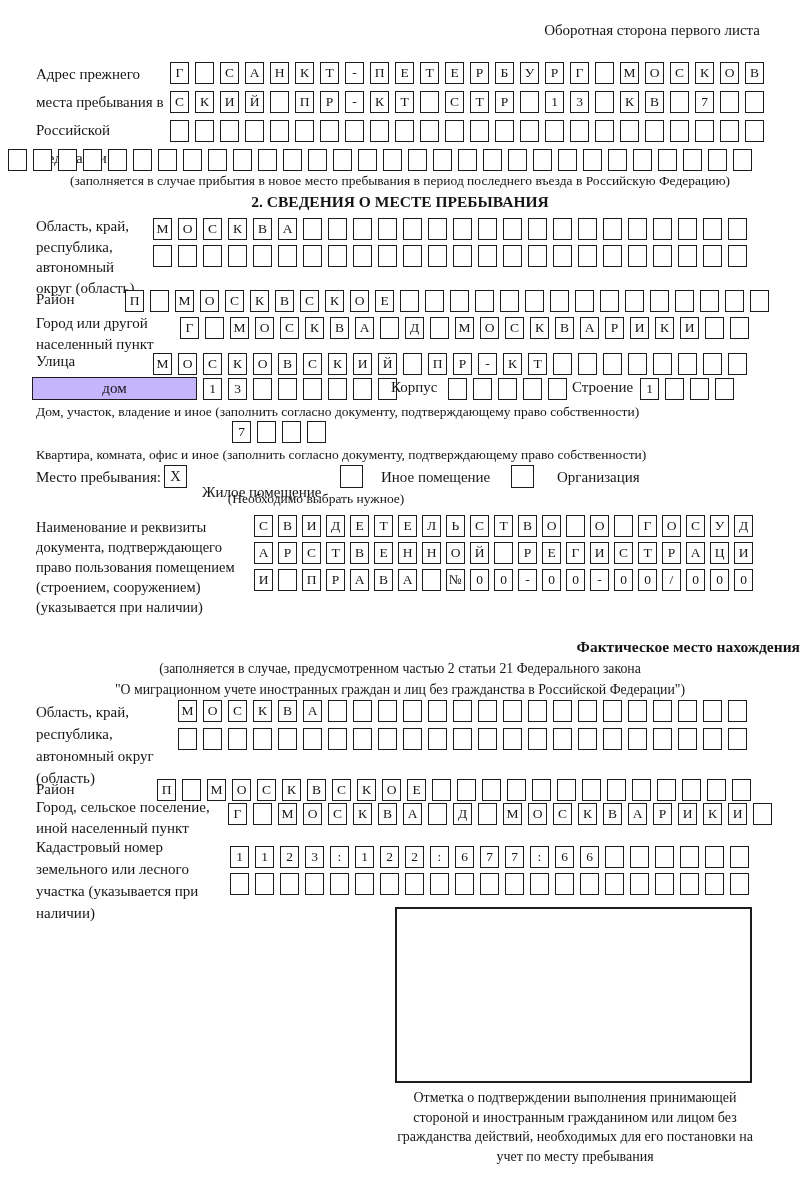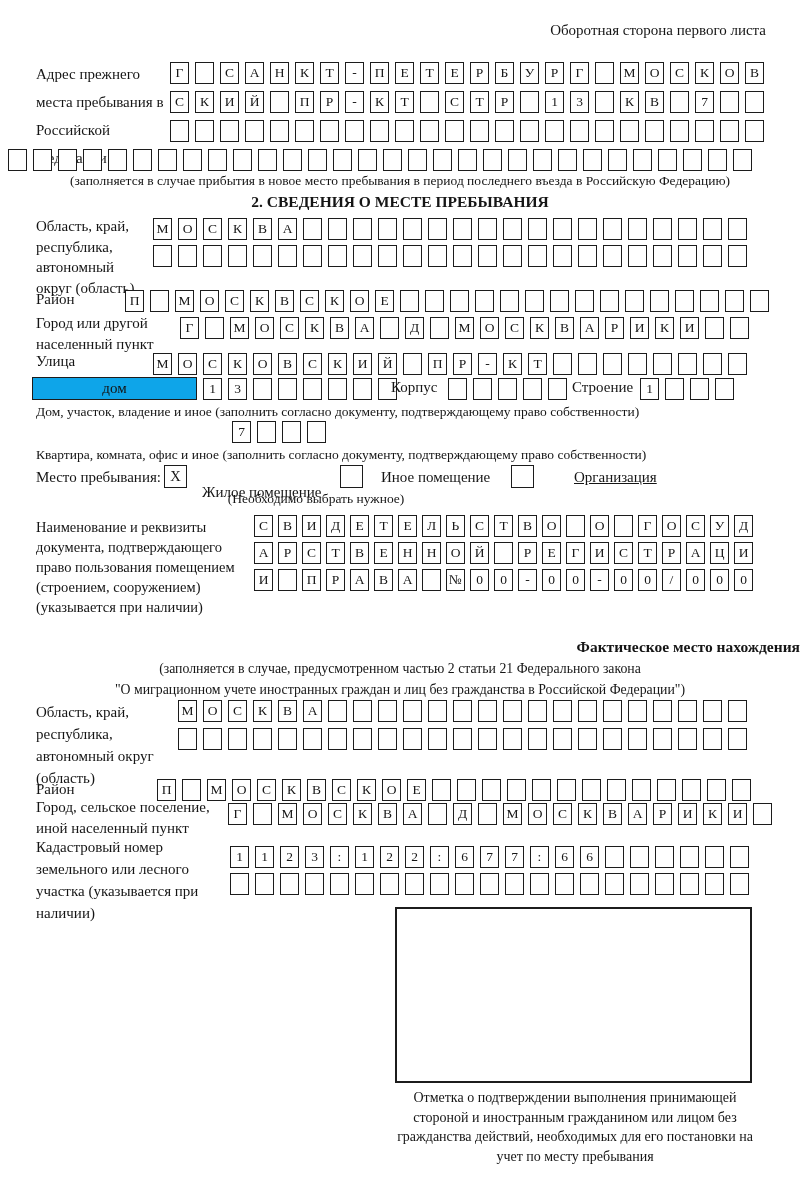--- a/index.html
+++ b/index.html
@@ -13,35 +13,35 @@
   .cbox{
     width:19px;height:22px;border:1.6px solid #1c1c1c;box-sizing:border-box;flex:none;
     display:flex;align-items:center;justify-content:center;
     font-size:13.5px;line-height:1;background:#fff;
   }
   .lbl{font-size:15px;}
   .note{font-size:13.5px;}
   .title{font-size:15.5px;font-weight:bold;}
   .center{text-align:center;}
   .widebox{
-    border:1.6px solid #1c1c1c;box-sizing:border-box;background:#0ea5e9;
+    border:1.6px solid #1c1c1c;box-sizing:border-box;background:#c4b5fd;
     display:flex;align-items:center;justify-content:center;font-size:15px;
   }
   .checkbox{
     width:23px;height:23px;border:1.6px solid #1c1c1c;box-sizing:border-box;background:#fff;
     display:flex;align-items:center;justify-content:center;font-size:14.5px;
   }
   .stampbox{border:2px solid #1c1c1c;box-sizing:border-box;background:#fff;}
 </style>
 </head>
 <body>
 
 <div id="page">
 
-  <div class="abs note" style="top:22px;right:34px;font-size:15px;margin-left:25px;">Оборотная сторона первого листа</div>
+  <div class="abs note" style="top:22px;right:40px;font-size:15px;margin-left:25px;">Оборотная сторона первого листа</div>
 
   <div class="abs lbl" style="top:60px;left:36px;width:140px;line-height:28px;">Адрес прежнего места пребывания в Российской Федерации</div>
   <div class="boxrow" style="top:62px;left:170px;">
       <span class="cbox">Г</span>
       <span class="cbox"></span>
       <span class="cbox">С</span>
       <span class="cbox">А</span>
       <span class="cbox">Н</span>
       <span class="cbox">К</span>
       <span class="cbox">Т</span>
@@ -325,21 +325,21 @@
       <span class="cbox"></span>
     </div>
   <div class="abs note" style="top:447px;left:36px;">Квартира, комната, офис и иное (заполнить согласно документу, подтверждающему право собственности)</div>
 
   <div class="abs lbl" style="top:469px;left:36px;">Место пребывания:</div>
   <div class="abs checkbox" style="top:465px;left:164px;">X</div>
   <div class="abs lbl" style="top:484px;left:202px;">Жилое помещение</div>
   <div class="abs checkbox" style="top:465px;left:340px;"></div>
   <div class="abs lbl" style="top:469px;left:381px;">Иное помещение</div>
   <div class="abs checkbox" style="top:465px;left:511px;"></div>
-  <div class="abs lbl" style="top:469px;left:574px;text-decoration:underline;">Организация</div>
+  <div class="abs lbl" style="top:469px;left:557px;">Организация</div>
   <div class="abs note center" style="top:491px;left:36px;width:560px;">(Необходимо выбрать нужное)</div>
 
   <div class="abs" style="top:517px;left:36px;width:205px;line-height:20px;font-size:14.5px;">Наименование и реквизиты документа, подтверждающего право пользования помещением (строением, сооружением) (указывается при наличии)</div>
   <div class="boxrow tight" style="top:515px;left:254px;">
       <span class="cbox">С</span>
       <span class="cbox">В</span>
       <span class="cbox">И</span>
       <span class="cbox">Д</span>
       <span class="cbox">Е</span>
       <span class="cbox">Т</span>

